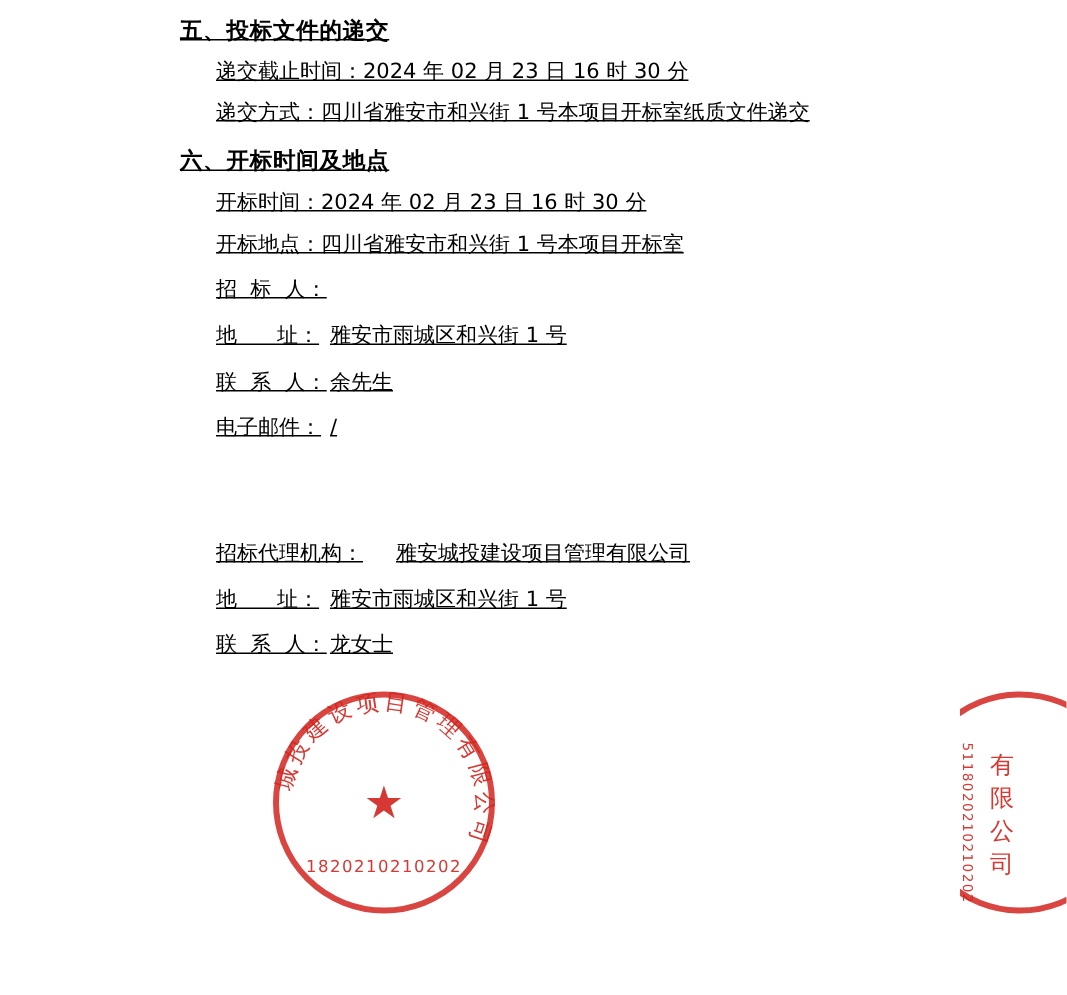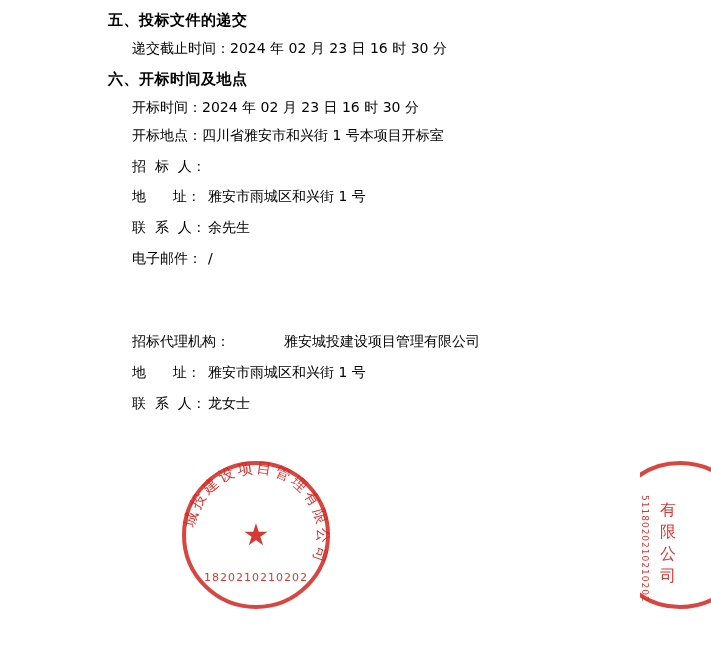--- a/index.html
+++ b/index.html
@@ -13,21 +13,22 @@
     font-family: "DejaVu Sans", "Liberation Sans", sans-serif;
     color: #000000;
     position: relative;
     overflow: hidden;
   }
   .page {
     position: relative;
     width: 711px;
     height: 663px;
     box-sizing: border-box;
-    padding: 8px 20px 0 20px;
+    padding: 8px 20px 0 32px;
+    text-decoration: underline;
   }
   .section-head {
     font-size: 15px;
     font-weight: bold;
     line-height: 1.45;
     margin: 10px 0 4px 0;
     padding-left: 88px;
     letter-spacing: 0.5px;
   }
   .section-head:first-child {
@@ -65,21 +66,20 @@
   .gap-lg {
     height: 44px;
   }
   .agency-row {
     font-size: 14px;
     line-height: 1.55;
     padding-left: 112px;
     margin: 9px 0;
     display: flex;
     align-items: center;
-    gap: 32px;
   }
   .agency-label {
     display: inline-block;
     min-width: 120px;
     white-space: pre;
   }
 
   
   .seal {
     position: absolute;
@@ -101,20 +101,21 @@
     font-family: "DejaVu Sans", "Liberation Sans", sans-serif;
   }
 </style>
 </head>
 <body>
 
 <div class="page">
 
   <div class="section-head">五、投标文件的递交</div>
   <div class="para">递交截止时间：2024 年 02 月 23 日  16 时 30 分</div>
+  <div class="para">递交方式：四川省雅安市和兴街 1 号本项目开标室纸质文件递交</div>
 
   <div class="section-head">六、开标时间及地点</div>
   <div class="para">开标时间：2024 年 02 月 23 日  16 时 30 分</div>
   <div class="para">开标地点：四川省雅安市和兴街 1 号本项目开标室</div>
 
 
 
 
   <div class="contact-row">
     <span class="contact-label">招  标  人：</span>

